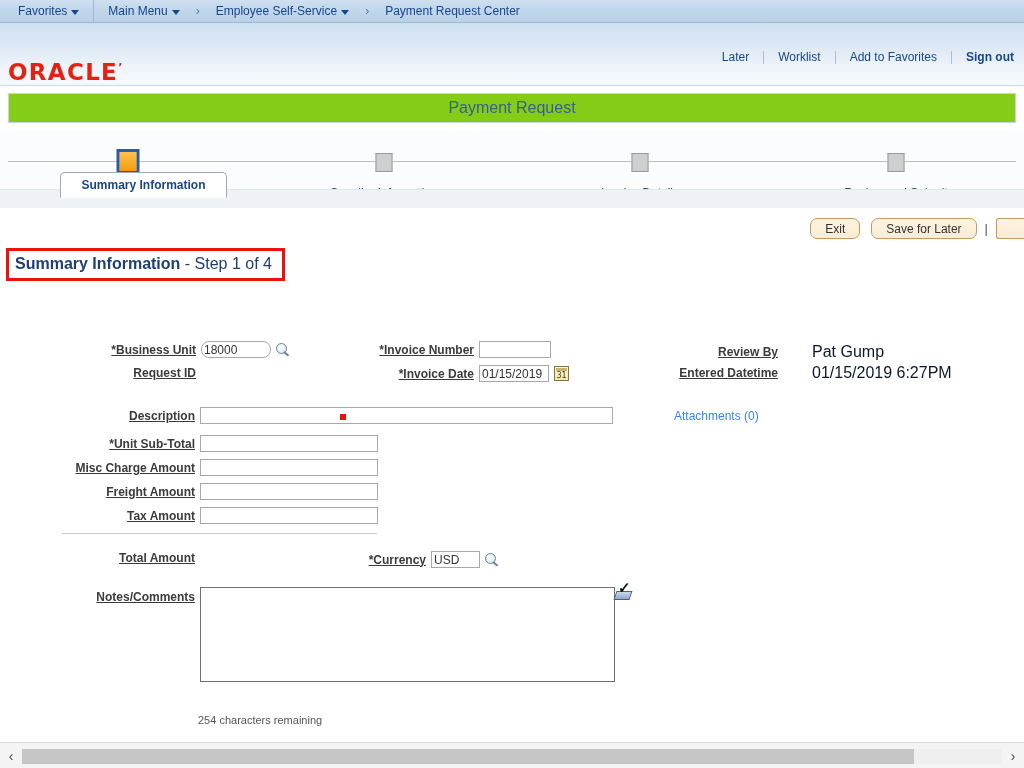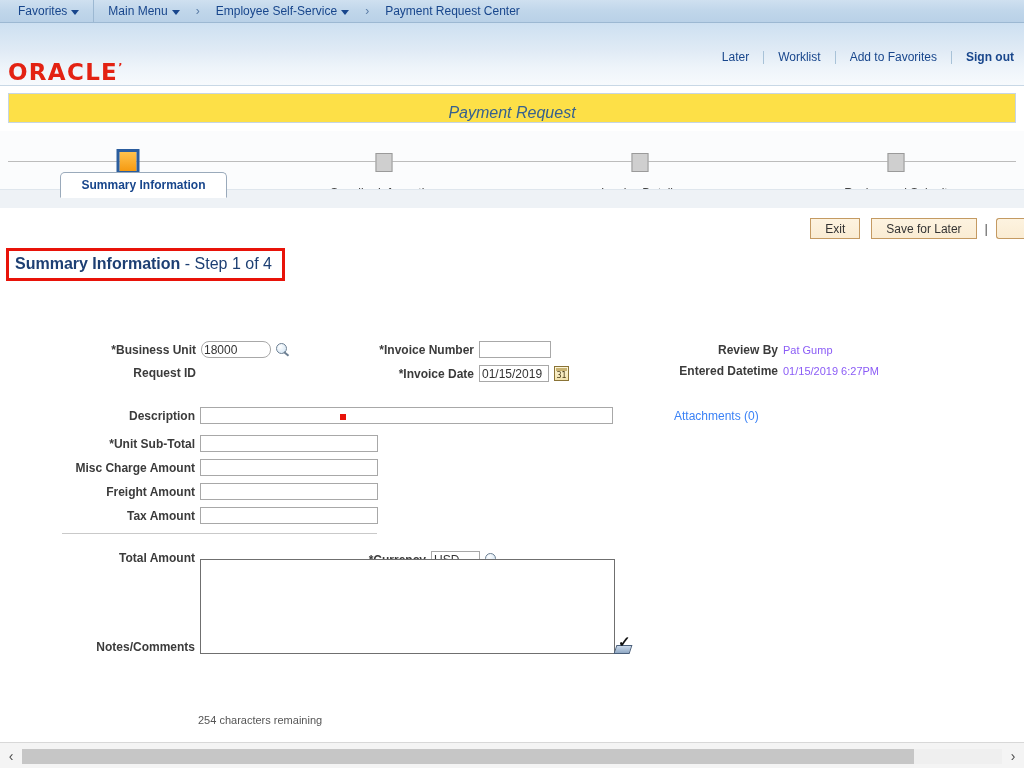--- a/index.html
+++ b/index.html
@@ -97,26 +97,25 @@
   .hl-sep {
     width: 1px;
     height: 13px;
     background: #a8c2d8;
   }
 
   
   .page-title-bar {
     margin: 7px 8px 0 8px;
     height: 28px;
-    background: #fde047;
+    background: #84cc16;
     border: 1px solid #c6d5e3;
     display: flex;
-    align-items: flex-end;
+    align-items: center;
     justify-content: center;
-    font-style: italic;
   }
   .page-title-bar .t {
     color: #37618e;
     font-size: 16px;
   }
 
   
   .train-wrap {
     position: relative;
     height: 58px;
@@ -199,21 +198,21 @@
     display: flex;
     justify-content: flex-end;
     align-items: center;
     padding-right: 0;
     margin-top: 10px;
     gap: 0;
   }
   .ps-btn {
     background: linear-gradient(to bottom, #fdf3e0 0%, #faecd3 100%);
     border: 1px solid #c49a62;
-    border-radius: 0;
+    border-radius: 7px;
     color: #333333;
     font-size: 12px;
     font-family: "Liberation Sans", sans-serif;
     height: 21px;
     padding: 0 14px;
     cursor: pointer;
     white-space: nowrap;
   }
   .btn-gap { width: 11px; }
   .btn-pipe {
@@ -254,20 +253,21 @@
     margin-top: 20px;
     padding: 0 10px;
     height: 400px;
   }
   .lbl {
     font-size: 12px;
     font-weight: bold;
     color: #3b3b3b;
     text-align: right;
     white-space: nowrap;
+    text-decoration: underline;
   }
   .ps-input {
     border: 1px solid #a8a8a8;
     background: #ffffff;
     height: 17px;
     font-size: 12px;
     font-family: "Liberation Sans", sans-serif;
     color: #333333;
     padding: 0 2px;
     box-sizing: border-box;
@@ -368,22 +368,23 @@
   }
 
   .red-dot {
     position: absolute;
     width: 6px;
     height: 6px;
     background: #e81309;
   }
 
   .info-val {
-    font-size: 11px;
-    color: #8b5cf6;
+    font-size: 16px;
+    color: #0f172a;
+    margin-left: 29px;
   }
   a.ps-link {
     color: #3b82f6;
     font-size: 12px;
     text-decoration: none;
   }
 
   .ps-textarea {
     border: 1px solid #6f6f6f;
     background: #ffffff;
@@ -594,21 +595,21 @@
     <span class="lbl" style="width:132px;">Total Amount</span>
     <span class="info-val"></span>
   </div>
 
   <div class="row" style="left:362px; top:250px;">
     <span class="lbl" style="width:64px;">*Currency</span>
     <input class="ps-input" style="width: 49px;" value="USD">
     <span class="mag"></span>
   </div>
 
-  <div class="row" style="left:85px; top:258px; align-items:flex-end;">
+  <div class="row" style="left:85px; top:286px; align-items:flex-start;">
     <span class="lbl" style="width:110px; padding-top:3px;">Notes/Comments</span>
     <textarea class="ps-textarea" style="width: 415px; height: 95px;"></textarea>
     <span class="spell" style="margin-left:-5px; margin-top:-3px;">
       <span class="book"></span>
       <span class="chk">✓</span>
     </span>
   </div>
 
   <div style="position:absolute; left:198px; top:373px;" class="chars">254 characters remaining</div>
 

